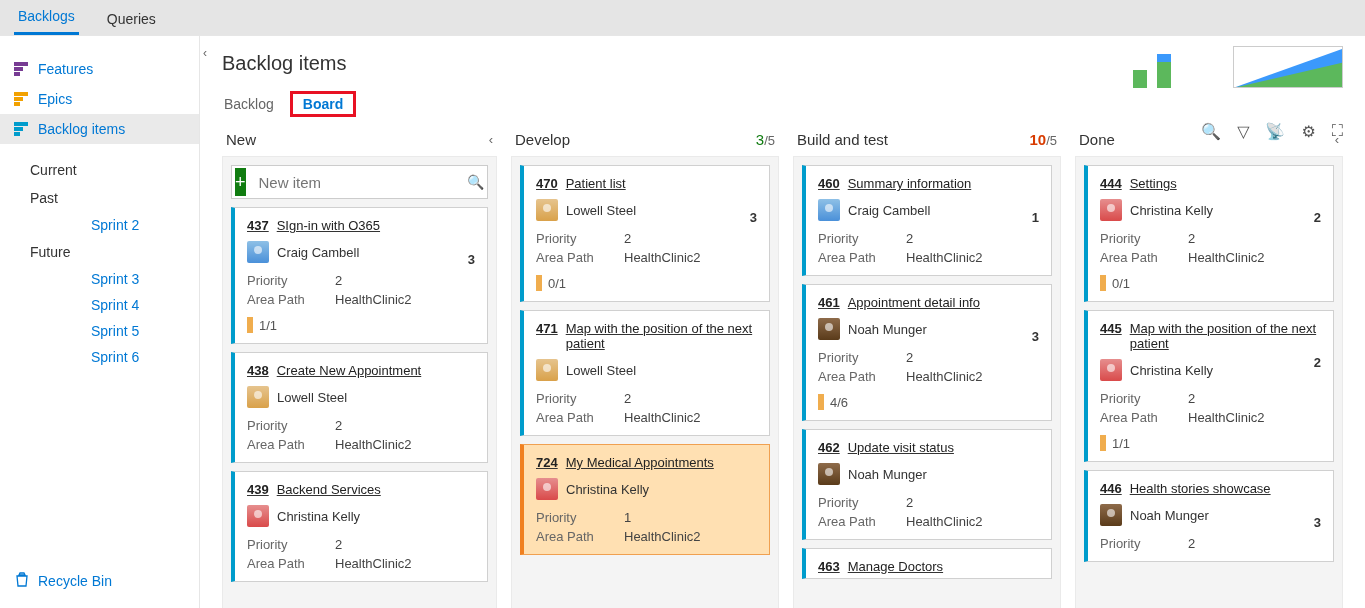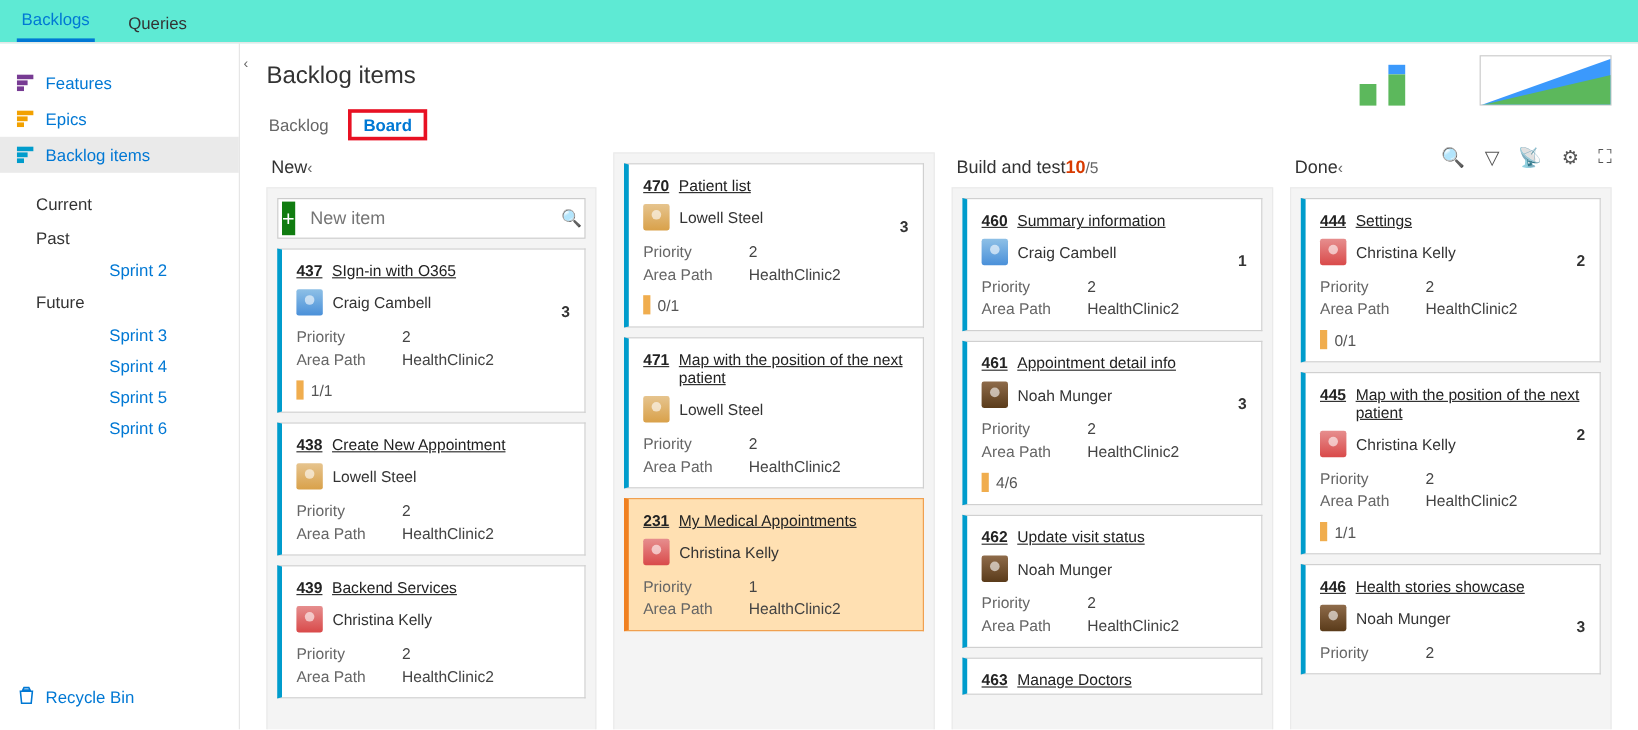--- a/index.html
+++ b/index.html
@@ -1,18 +1,18 @@
 <!DOCTYPE html>
 <html><head>
 <meta charset="utf-8">
 <style>
   * { box-sizing: border-box; margin: 0; padding: 0; font-family: "Segoe UI", Arial, sans-serif; }
   body { background: #fff; color: #333; font-size: 14px; width: 1365px; height: 608px; overflow: hidden; }
 
-  .topbar { height: 36px; background: #5eead4; border-bottom: 1px solid #e6e6e6; display: flex; align-items: flex-end; padding-left: 14px; gap: 24px; }
+  .topbar { height: 36px; background: #e5e5e5; border-bottom: 1px solid #e6e6e6; display: flex; align-items: flex-end; padding-left: 14px; gap: 24px; }
   .toptab { padding: 8px 4px 8px 4px; font-size: 14px; color: #333; cursor: pointer; }
   .toptab.active { color: #0078d4; border-bottom: 3px solid #0078d4; }
 
   .main { display: flex; height: calc(100% - 36px); }
 
   .sidebar { width: 200px; border-right: 1px solid #e6e6e6; position: relative; padding-top: 18px; }
   .collapse-caret { position: absolute; top: 10px; right: -8px; font-size: 12px; color: #666; cursor: pointer; }
   .nav-item { display: flex; align-items: center; gap: 10px; padding: 7px 14px; color: #0078d4; font-size: 14px; cursor: pointer; }
   .nav-item.selected { background: #eaeaea; }
   .nav-item .glyph { width: 14px; height: 14px; display:inline-block; }
@@ -32,21 +32,21 @@
   .bar-top { background:#3b99fc; }
   .bar-body { background:#5cb85c; }
   .cfd { width:110px; height:42px; border:1px solid #ccc; background:#fff; position:relative; overflow:hidden;}
   .cfd svg{position:absolute;bottom:-1px;left:-1px;}
 
   .toolbar-right { position:absolute; top:86px; right:22px; display:flex; gap:16px; color:#555; }
   .toolbar-right span { cursor:pointer; font-size:16px; }
 
   .columns { display:flex; gap:14px; margin-top:4px; height:500px;}
   .col { width: 275px; display:flex; flex-direction:column; }
-  .col-header { display:flex; align-items:center; padding:4px 4px 8px 4px; font-size:15px; }
+  .col-header { display:flex; justify-content:space-between; align-items:center; padding:4px 4px 8px 4px; font-size:15px; }
   .col-header .caret { color:#666; font-size:13px; cursor:pointer;}
   .wip { font-size:14px;}
   .wip .cur { font-size:15px;}
   .wip .cur.warn { color:#d83b01; font-weight:600;}
   .wip .cur.ok { color:#107c10;}
   .wip .max { color:#666; font-size:13px;}
   .col-body { background:#f4f4f4; border:1px solid #eaeaea; flex:1; padding:8px; overflow-y:hidden; display:flex; flex-direction:column; gap:8px;}
   
   .new-item-row { display:flex; gap:6px; background:#fff; border:1px solid #ccc; align-items:center; padding:0; height:34px;}
   .add-btn { width:28px; height:28px; background:#107c10; color:#fff; display:flex;align-items:center;justify-content:center; font-size:18px; margin:3px;}
@@ -231,20 +231,24 @@
               <span>Priority</span>
                 <span class="val">2</span>
               <span>Area Path</span>
                 <span class="val">HealthClinic2</span>
             </div>
           </div>
         </div>
       </div>
 
       <div class="col">
+        <div class="col-header">
+          <span>Develop</span>
+          <span class="wip"><span class="cur ok">3</span><span class="max">/5</span></span>
+        </div>
         <div class="col-body">
           <div class="card">
             <div class="hdr">
                 <span class="wid">470</span>
                 <span class="title">Patient list</span>
               </div>
             <div class="person">
                 <span class="avatar av-lowell"></span>
                 <span>Lowell Steel</span>
               </div>
@@ -273,21 +277,21 @@
             <div class="fields">
               <span>Priority</span>
                 <span class="val">2</span>
               <span>Area Path</span>
                 <span class="val">HealthClinic2</span>
             </div>
           </div>
 
           <div class="card highlight">
             <div class="hdr">
-                <span class="wid">231</span>
+                <span class="wid">724</span>
                 <span class="title">My Medical Appointments</span>
               </div>
             <div class="person">
                 <span class="avatar av-christina"></span>
                 <span>Christina Kelly</span>
               </div>
             <div class="fields">
               <span>Priority</span>
                 <span class="val">1</span>
               <span>Area Path</span>

